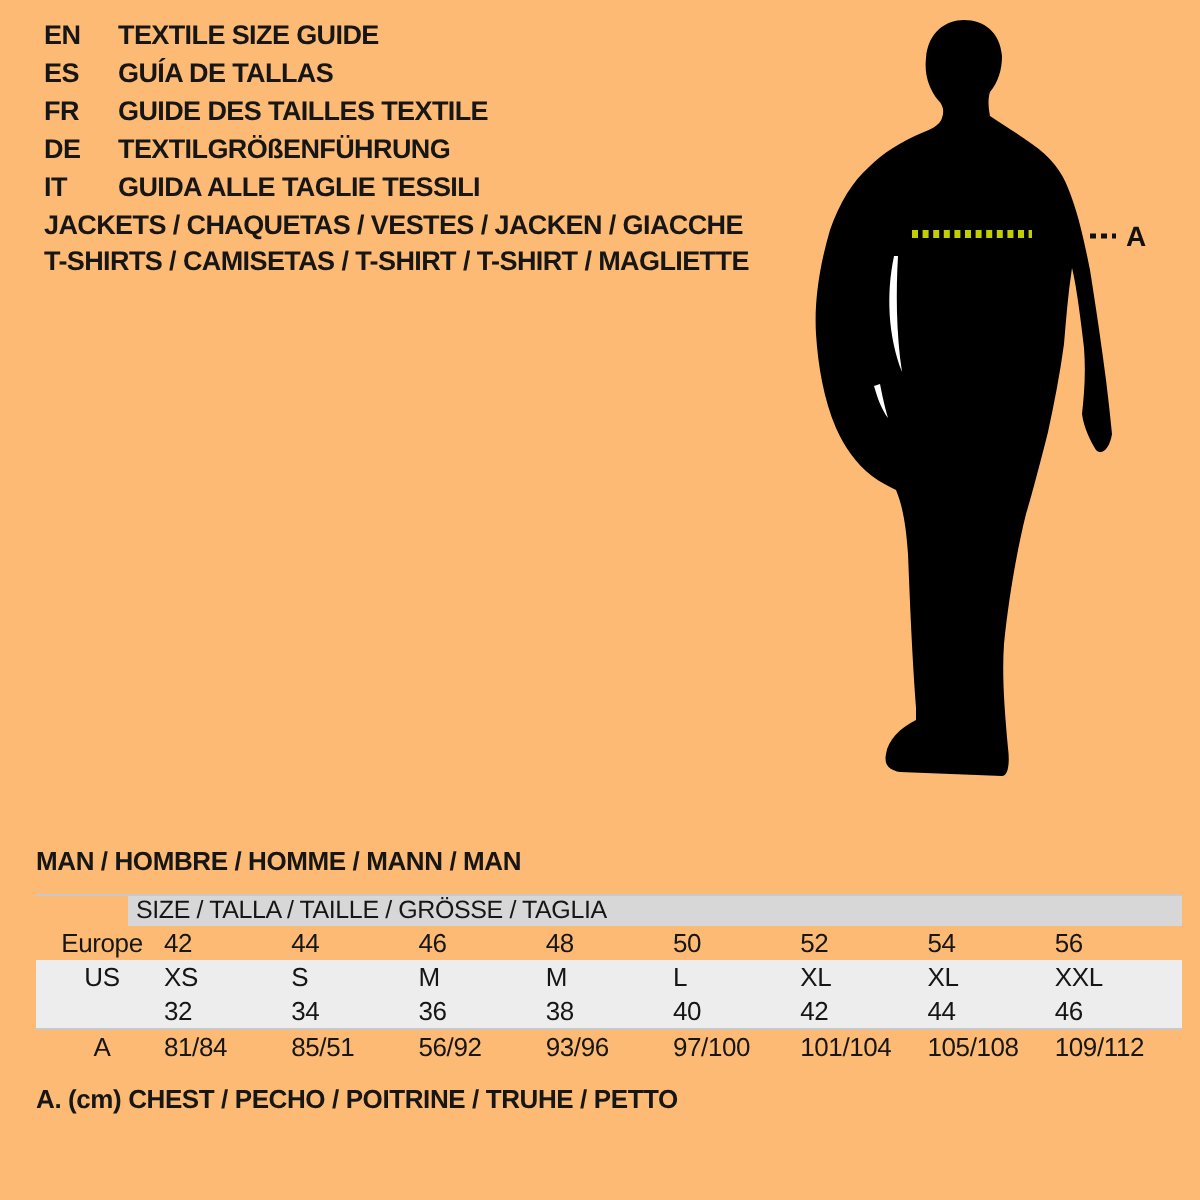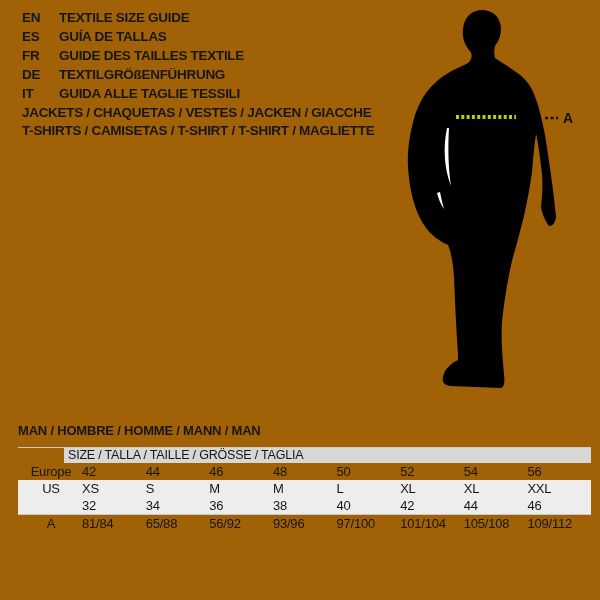--- a/index.html
+++ b/index.html
@@ -1,19 +1,19 @@
 <!DOCTYPE html>
 <html><head>
 <meta charset="utf-8">
 <style>
   * { margin:0; padding:0; box-sizing:border-box; }
   html,body { width:600px; height:600px; background:#ffffff; overflow:hidden; }
   body { font-family:"Liberation Sans", sans-serif; color:#161616; position:relative; }
 
-  .page { position:absolute; inset:0; background:#a16207; }
+  .page { position:absolute; inset:0; background:#fdba74; }
 
   
   .lang-list { position:absolute; left:22px; top:8px; }
   .lang-row { display:flex; height:19px; align-items:center; }
   .lang-code { width:37px; font-size:13.5px; font-weight:700; letter-spacing:-0.2px; }
   .lang-label { font-size:13.5px; font-weight:700; letter-spacing:-0.3px; white-space:nowrap; }
 
   
   .categories { position:absolute; left:22px; top:104px; }
   .cat-line { font-size:13.5px; font-weight:700; letter-spacing:-0.3px; line-height:18px; white-space:nowrap; }
@@ -154,25 +154,26 @@
           <div class="t-cell">36</div>
           <div class="t-cell">38</div>
           <div class="t-cell">40</div>
           <div class="t-cell">42</div>
           <div class="t-cell">44</div>
           <div class="t-cell">46</div>
         </div>
         <div class="t-row hairline">
           <div class="row-label">A</div>
           <div class="t-cell">81/84</div>
-          <div class="t-cell">65/88</div>
+          <div class="t-cell">85/51</div>
           <div class="t-cell">56/92</div>
           <div class="t-cell">93/96</div>
           <div class="t-cell">97/100</div>
           <div class="t-cell">101/104</div>
           <div class="t-cell">105/108</div>
           <div class="t-cell">109/112</div>
         </div>
       </div>
   </div>
 
+  <div class="footnote">A. (cm) CHEST / PECHO / POITRINE / TRUHE / PETTO</div>
 
 </div>
 
 </body></html>

